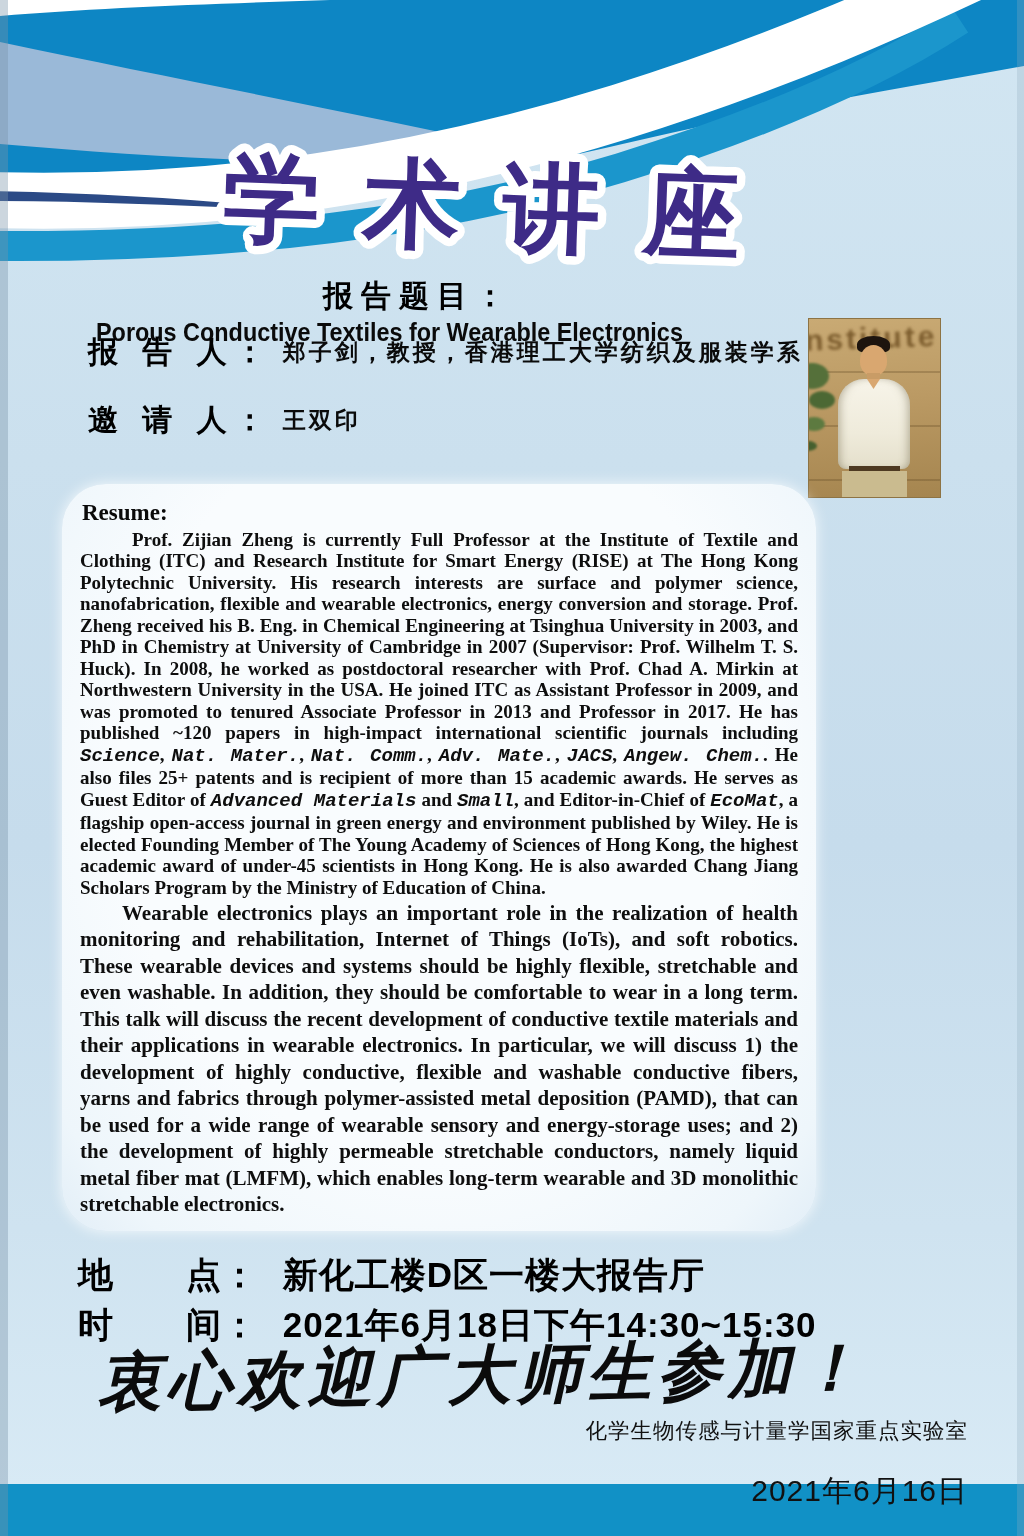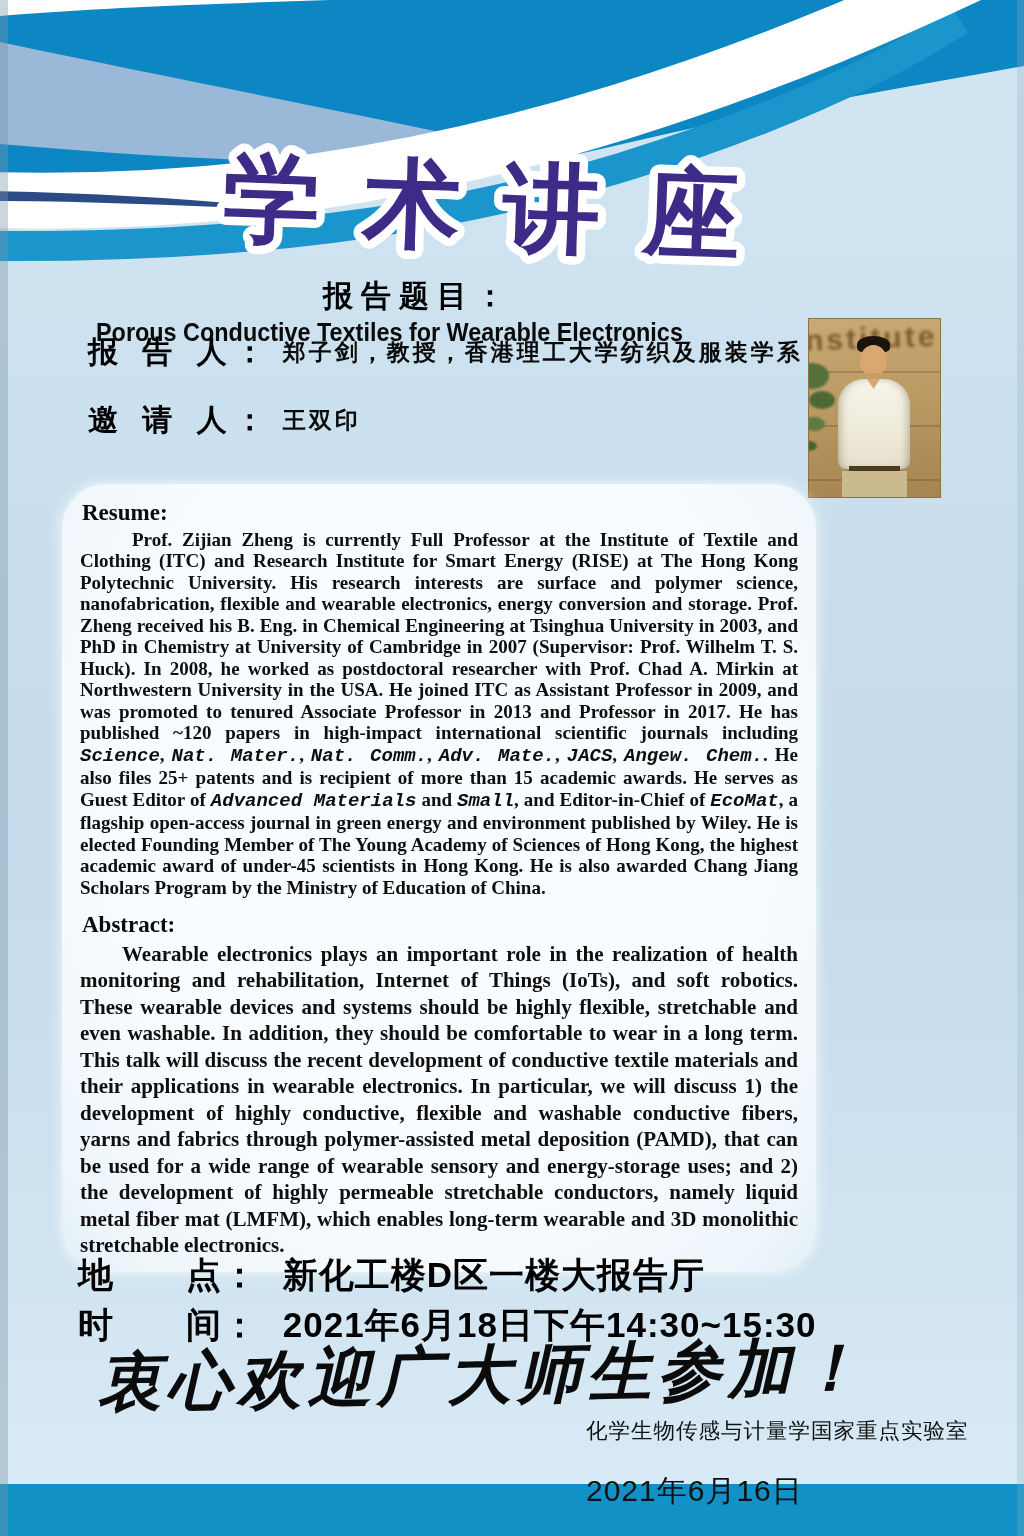--- a/index.html
+++ b/index.html
@@ -68,21 +68,21 @@
   .info-row{position:absolute;left:78px;white-space:nowrap;z-index:10;color:#000;
        font-weight:900;font-size:35px;letter-spacing:1px;
        font-family:"Liberation Sans","DejaVu Sans",sans-serif;}
   #venue-row{top:1252px;}
   #time-row{top:1302px;}
   .info-label{font-weight:900;}
   .info-value{margin-left:14px;font-weight:bold;}
   .welcome{left:0;right:60px;top:1332px;text-align:center;color:#0b0b0b;z-index:10;
        font:italic 900 64px "Liberation Serif","DejaVu Serif",serif;letter-spacing:6px;
        transform:rotate(-1.2deg);}
-  .org-block{right:48px;top:1416px;width:390px;text-align:left;z-index:10;color:#111;}
+  .org-block{right:56px;top:1416px;width:390px;text-align:right;z-index:10;color:#111;}
   .org-name{font-size:21.5px;letter-spacing:1px;}
   .org-date{font-size:30px;margin-top:26px;letter-spacing:1px;}
 
   
   .bottom-bar{left:0;top:1484px;width:1024px;height:52px;background:#1191c6;z-index:8;}
   .edge-l{left:0;top:0;width:8px;height:1536px;background:rgba(120,148,168,.38);z-index:50;}
   .edge-r{right:0;top:0;width:7px;height:1536px;background:rgba(145,172,192,.28);z-index:50;}
 </style>
 </head>
 <body>
@@ -120,21 +120,20 @@
   <div class="neck"></div>
   <div class="shirt"></div>
   <div class="collar"></div>
   <div class="belt"></div>
   <div class="pants"></div>
 </div>
 
 <div class="panel abs">
   <div class="sec-heading">Resume:</div>
   <p class="resume-par"><span>Prof. Zijian Zheng is currently Full Professor at the Institute of Textile and Clothing (ITC) and Research Institute for Smart Energy (RISE) at The Hong Kong Polytechnic University. His research interests are surface and polymer science, nanofabrication, flexible and wearable electronics, energy conversion and storage. Prof. Zheng received his B. Eng. in Chemical Engineering at Tsinghua University in 2003, and PhD in Chemistry at University of Cambridge in 2007 (Supervisor: Prof. Wilhelm T. S. Huck). In 2008, he worked as postdoctoral researcher with Prof. Chad A. Mirkin at Northwestern University in the USA. He joined ITC as Assistant Professor in 2009, and was promoted to tenured Associate Professor in 2013 and Professor in 2017. He has published ~120 papers in high-impact international scientific journals including </span><i>Science</i><span>, </span><i>Nat. Mater.</i><span>, </span><i>Nat. Comm.</i><span>, </span><i>Adv. Mate.</i><span>, </span><i>JACS</i><span>, </span><i>Angew. Chem.</i><span>. He also files 25+ patents and is recipient of more than 15 academic awards. He serves as Guest Editor of </span><i>Advanced Materials</i><span> and </span><i>Small</i><span>, and Editor-in-Chief of </span><i>EcoMat</i><span>, a flagship open-access journal in green energy and environment published by Wiley. He is elected Founding Member of The Young Academy of Sciences of Hong Kong, the highest academic award of under-45 scientists in Hong Kong. He is also awarded Chang Jiang Scholars Program by the Ministry of Education of China.</span></p>
-  <div class="sec-heading abstract-heading">Abstract:</div>
   <p class="abstract-par">Wearable electronics plays an important role in the realization of health monitoring and rehabilitation, Internet of Things (IoTs), and soft robotics. These wearable devices and systems should be highly flexible, stretchable and even washable. In addition, they should be comfortable to wear in a long term. This talk will discuss the recent development of conductive textile materials and their applications in wearable electronics. In particular, we will discuss 1) the development of highly conductive, flexible and washable conductive fibers, yarns and fabrics through polymer-assisted metal deposition (PAMD), that can be used for a wide range of wearable sensory and energy-storage uses; and 2) the development of highly permeable stretchable conductors, namely liquid metal fiber mat (LMFM), which enables long-term wearable and 3D monolithic stretchable electronics.</p>
 </div>
 
 <div id="venue-row" class="info-row">
   <span class="info-label">地　　点：</span>
   <span class="info-value">新化工楼D区一楼大报告厅</span>
 </div>
 <div id="time-row" class="info-row">
   <span class="info-label">时　　间：</span>
   <span class="info-value">2021年6月18日下午14:30~15:30</span>

